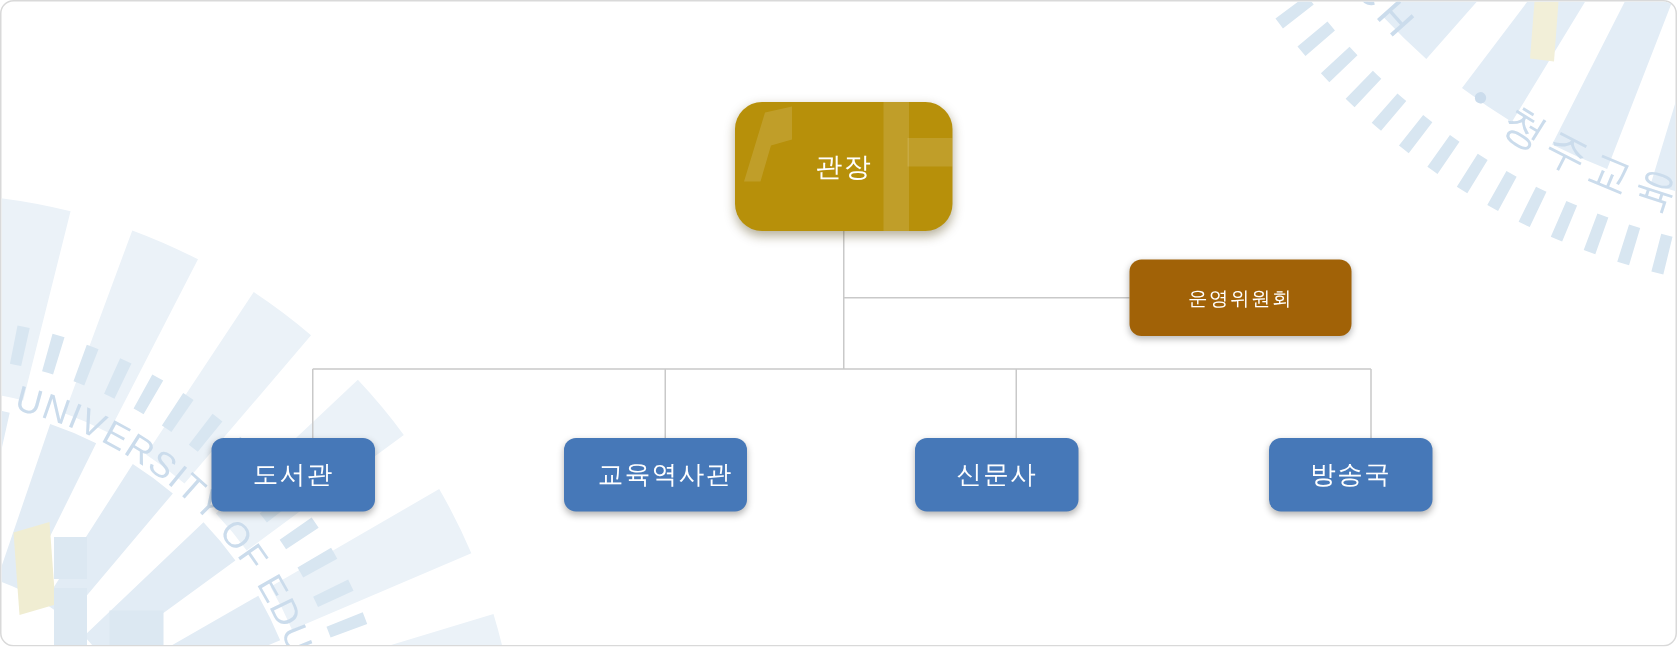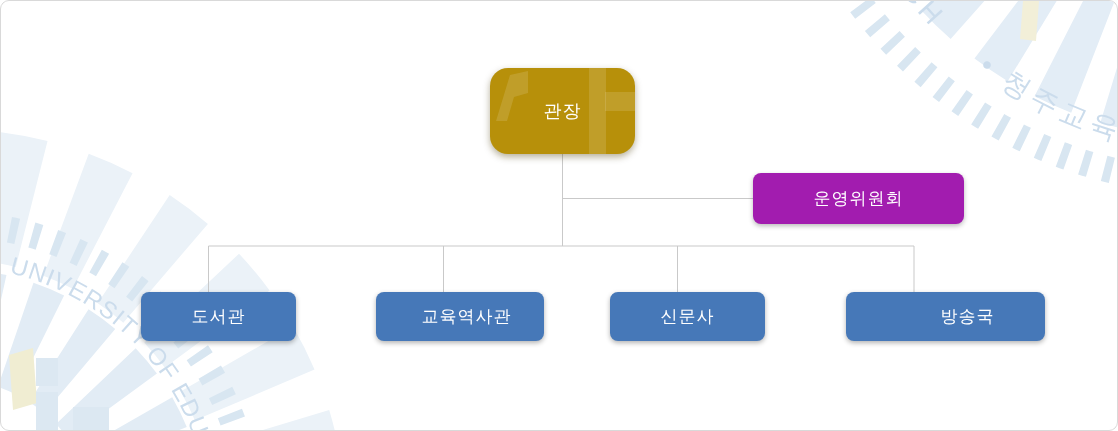--- a/index.html
+++ b/index.html
@@ -16,34 +16,34 @@
   .node{
     position:absolute;display:flex;align-items:center;justify-content:center;
     color:#ffffff;z-index:2;text-align:center;letter-spacing:1px;
   }
   .node-root{
     left:489px;top:67px;width:145px;height:86px;
     background:#b7900a;border-radius:18px;font-size:18px;
     box-shadow:0 3px 7px rgba(70,55,0,0.40);
   }
   .node-committee{
-    left:752px;top:172px;width:211px;height:51px;
-    background:#a21caf;border-radius:8px;font-size:17px;
+    left:752px;top:172px;width:148px;height:51px;
+    background:#a16207;border-radius:8px;font-size:13px;
     box-shadow:0 2px 5px rgba(0,0,0,0.28);
   }
   .node-dept{
-    top:291px;width:155px;height:49px;
+    top:291px;width:109px;height:49px;
     background:#4678b8;border-radius:8px;font-size:17px;
     box-shadow:0 2px 5px rgba(0,0,0,0.30);
     text-align:center;
   }
   .dept-0{left:140px;}
   .dept-1{left:375px;padding-left:13px;}
   .dept-2{left:609px;}
-  .dept-3{left:845px;padding-left:44px;}
+  .dept-3{left:845px;}
 </style>
 </head>
 <body>
 
 <div class="stage">
 
   <svg class="layer wm" viewBox="0 0 1118 431" aria-hidden="true">
     <defs>
       <path id="tr-text-arc" d="M 900 -10 A 408 408 0 0 0 1118 140" fill="none"></path>
       <path id="bl-text-arc" d="M 8 272 A 258 258 0 0 1 195 443" fill="none"></path>

